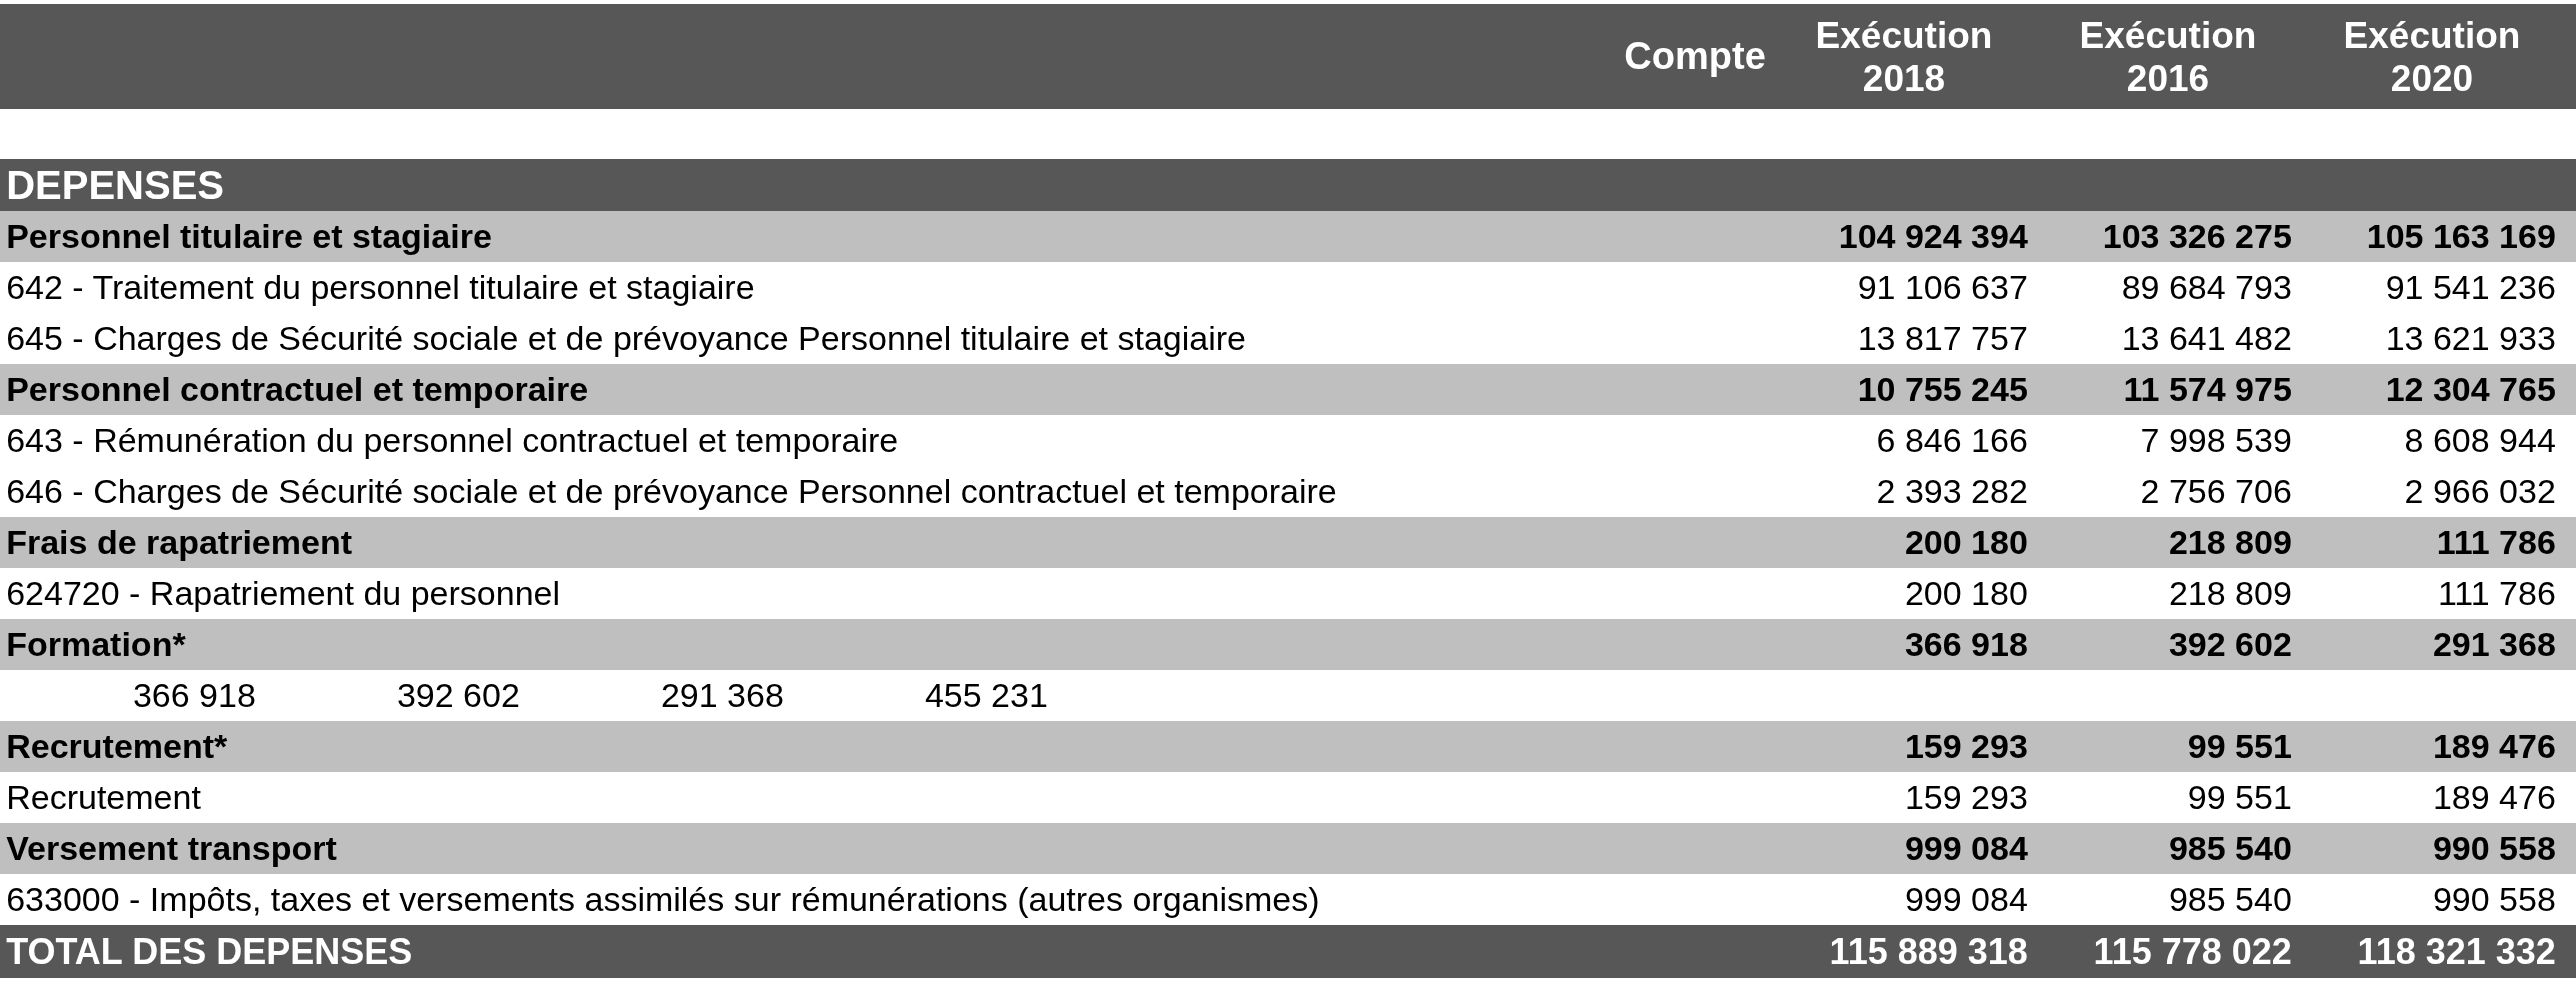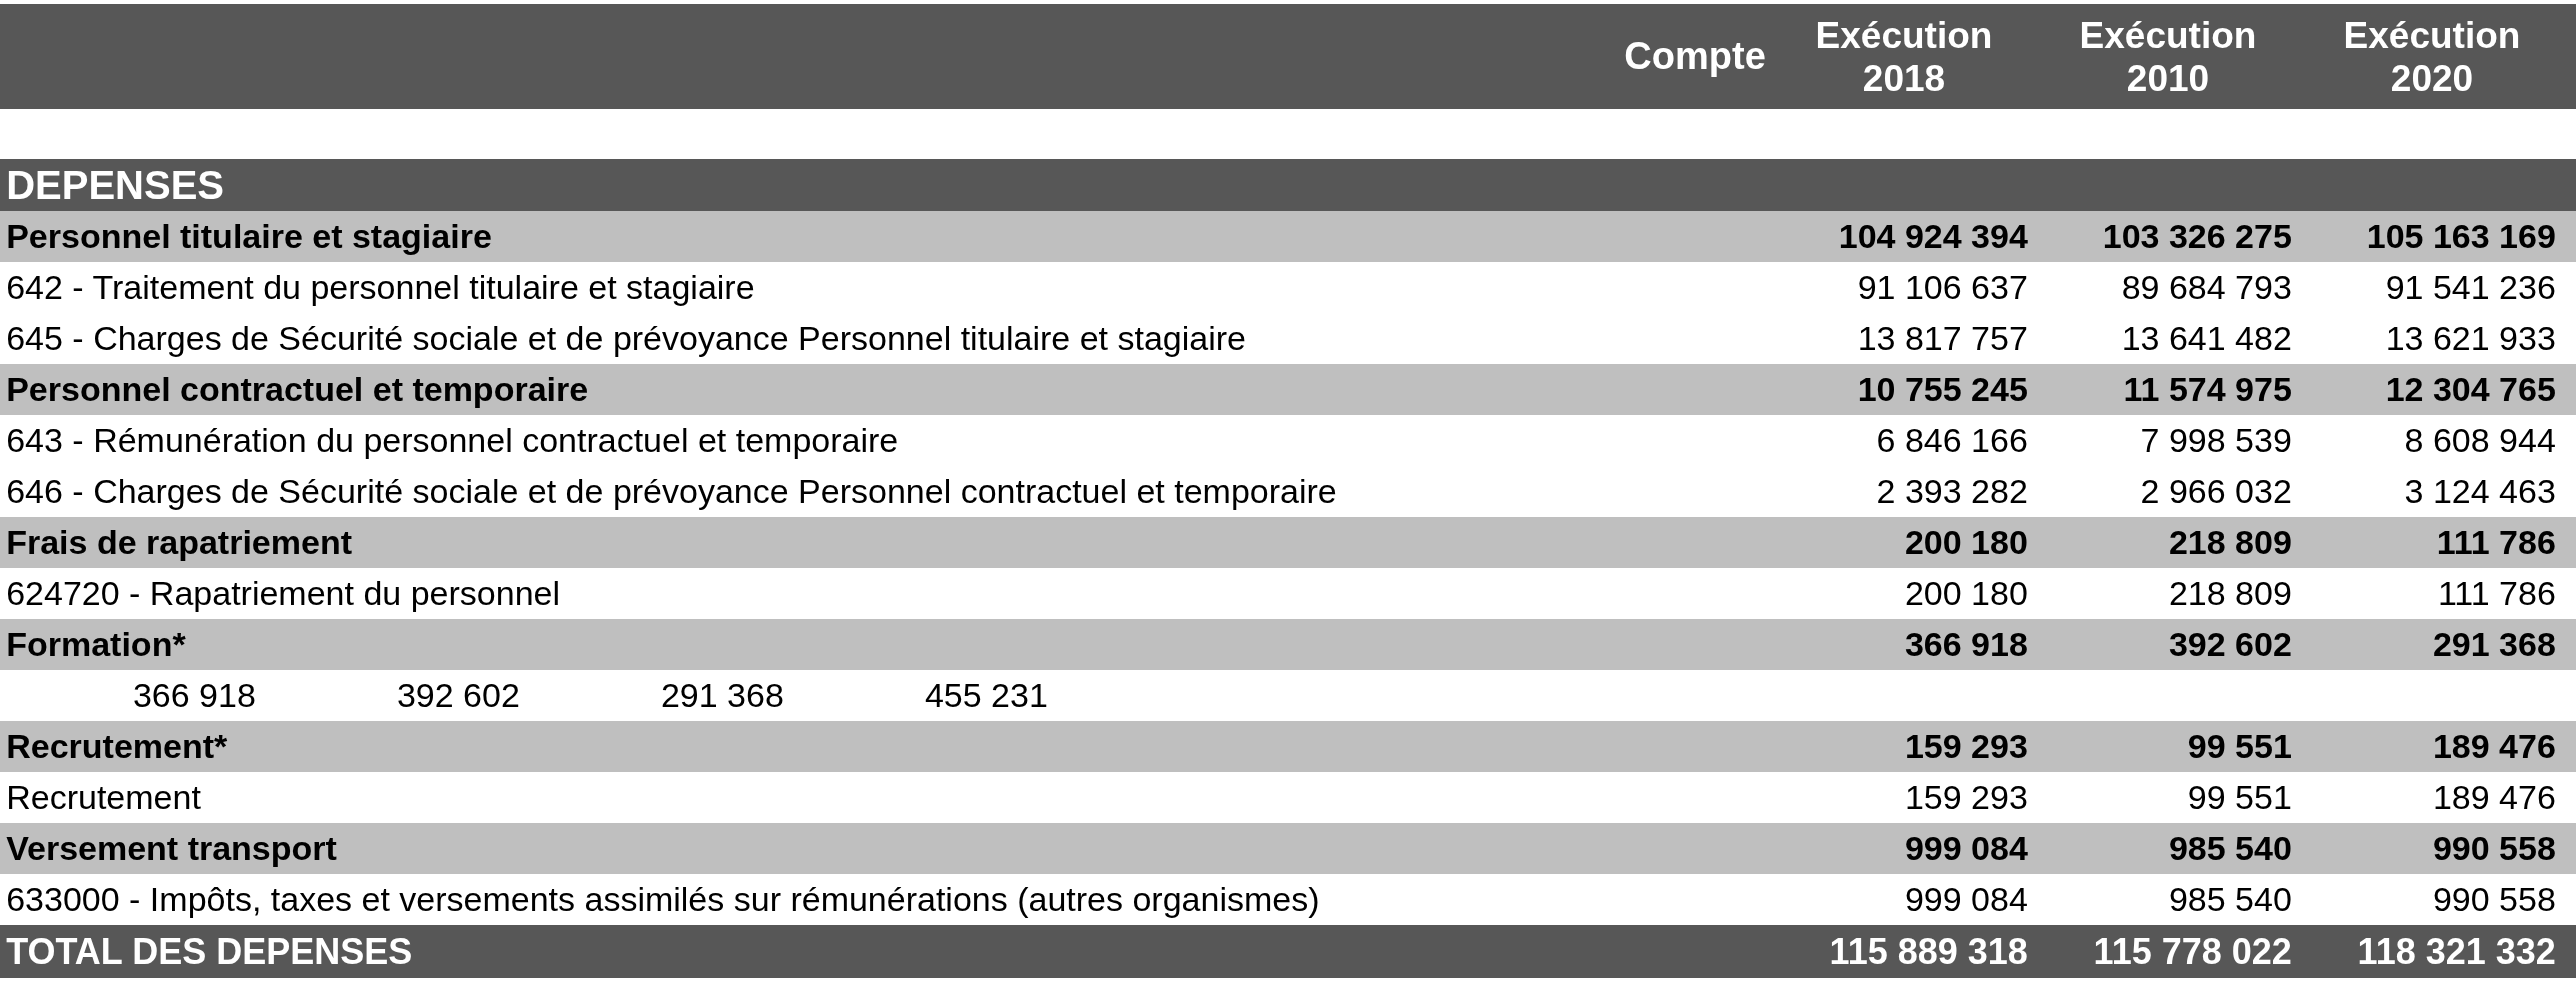--- a/index.html
+++ b/index.html
@@ -35,21 +35,21 @@
 
   <div class="row header-row">
     <div class="cell label-cell">Compte</div>
 
   <div class="cell year-cell">
         <div>Exécution</div>
         <div>2018</div>
       </div>
       <div class="cell year-cell">
         <div>Exécution</div>
-        <div>2010</div>
+        <div>2016</div>
       </div>
       <div class="cell year-cell">
         <div>Exécution</div>
         <div>2020</div>
       </div>
       <div class="cell year-cell">
         <div>Exécution</div>
         <div>2021</div>
       </div>
     </div>
@@ -96,20 +96,21 @@
       <div class="row detail-row">
         <div class="cell label-cell">643 - Rémunération du personnel contractuel et temporaire</div>
         <div class="cell value-cell">6 846 166</div>
         <div class="cell value-cell">7 998 539</div>
         <div class="cell value-cell">8 608 944</div>
         <div class="cell value-cell">9 180 302</div>
       </div>
       <div class="row detail-row">
         <div class="cell label-cell">646 - Charges de Sécurité sociale et de prévoyance Personnel contractuel et temporaire</div>
         <div class="cell value-cell">2 393 282</div>
+        <div class="cell value-cell">2 756 706</div>
         <div class="cell value-cell">2 966 032</div>
         <div class="cell value-cell">3 124 463</div>
       </div>
       <div class="row category-row">
         <div class="cell label-cell">Frais de rapatriement</div>
         <div class="cell value-cell">200 180</div>
         <div class="cell value-cell">218 809</div>
         <div class="cell value-cell">111 786</div>
         <div class="cell value-cell">203 552</div>
       </div>

